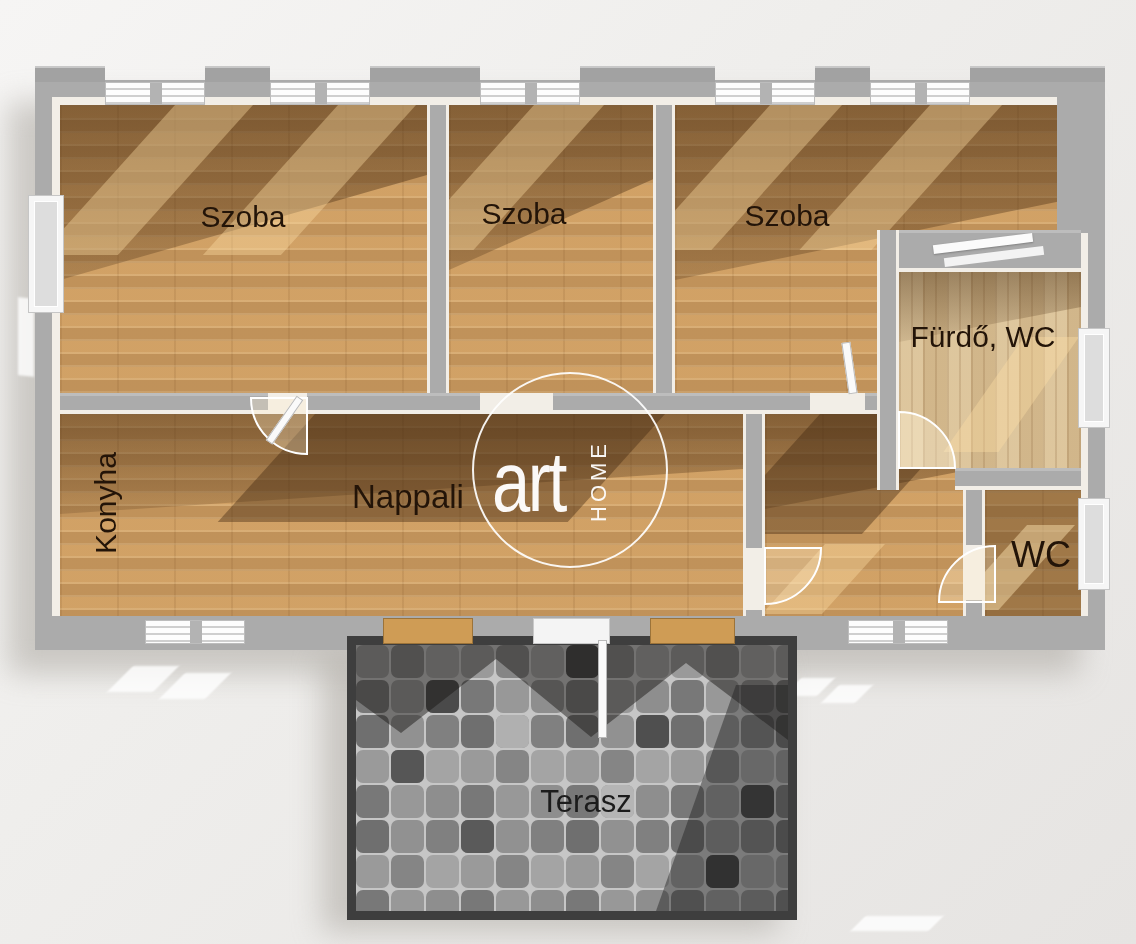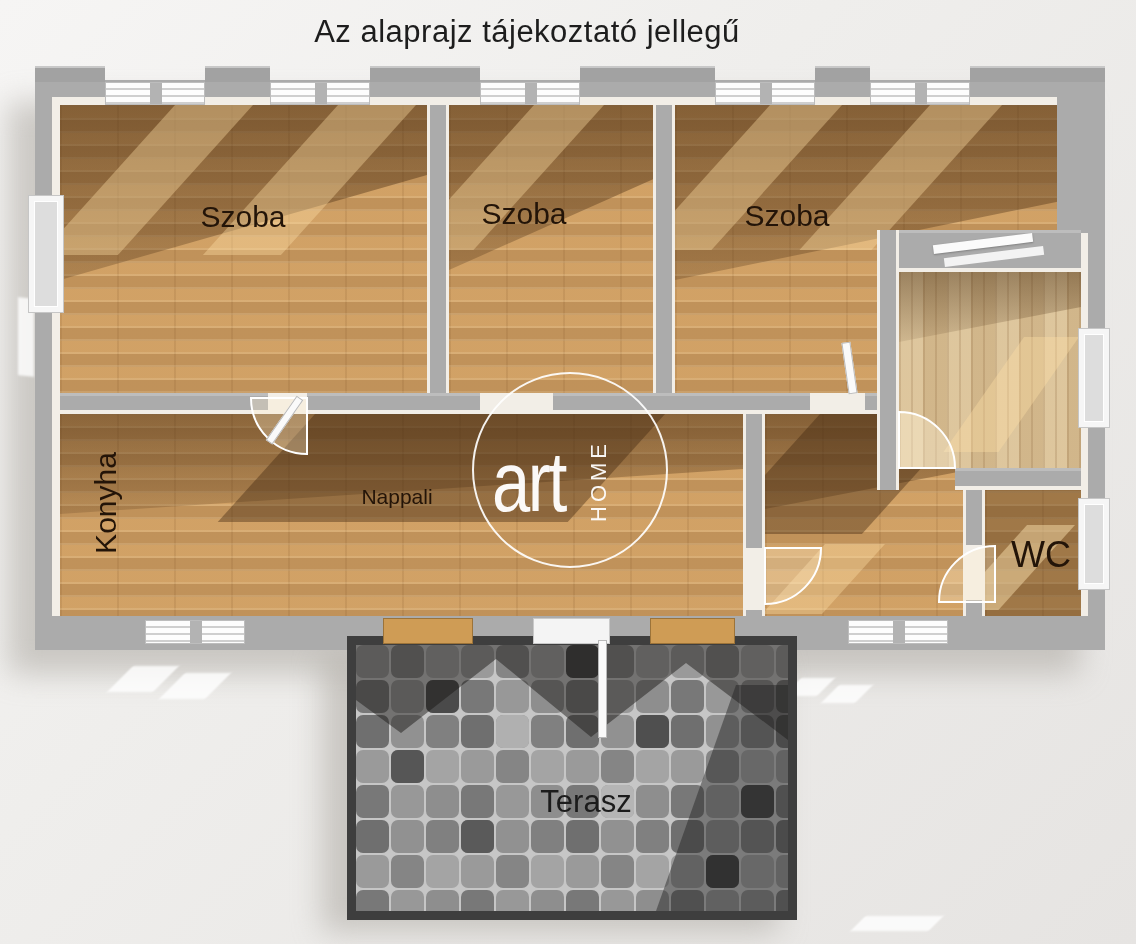--- a/index.html
+++ b/index.html
@@ -50,21 +50,20 @@
   .wm-home{position:absolute;color:rgba(255,255,255,.95);font-size:22px;letter-spacing:4px;
     writing-mode:vertical-rl;transform:rotate(180deg);line-height:1;}
   .castshadow{position:absolute;background:#aaa69f;filter:blur(15px);opacity:.55;}
   .refl{position:absolute;background:rgba(255,255,255,.8);transform:skewX(-45deg);filter:blur(1px);}
 </style>
 </head>
 <body>
 
 <div class="stage">
 
-  <div class="title">Az alaprajz tájekoztató jellegű</div>
 
   <div class="castshadow" style="left:8px;top:102px;width:1072px;height:572px;"></div>
   <div class="castshadow" style="left:322px;top:656px;width:456px;height:276px;"></div>
 
   <div class="refl" style="left:120px;top:666px;width:46px;height:26px;"></div>
   <div class="refl" style="left:172px;top:673px;width:46px;height:26px;"></div>
   <div class="refl" style="left:792px;top:678px;width:34px;height:18px;"></div>
   <div class="refl" style="left:830px;top:685px;width:34px;height:18px;"></div>
   <div class="refl" style="left:18px;top:298px;width:16px;height:78px;transform:skewY(6deg);"></div>
   <div class="refl" style="left:858px;top:916px;width:78px;height:15px;"></div>
@@ -226,21 +225,22 @@
   <svg class="arc" style="left:899px;top:410px;transform:scaleY(-1);" width="58" height="58">
     <path d="M0,0 L56,0 A56,56 0 0 1 0,56 Z" fill="rgba(255,243,215,0.40)" stroke="#ffffff" stroke-width="2"></path>
   </svg>
 
   <div class="leaf" style="left:845px;top:342px;width:9px;height:52px;transform:rotate(-8deg);"></div>
   <div class="leaf" style="left:598px;top:640px;width:9px;height:98px;"></div>
 
   <div class="lbl" style="left:243px;top:217px;font-size:30px;">Szoba</div>
   <div class="lbl" style="left:524px;top:214px;font-size:30px;">Szoba</div>
   <div class="lbl" style="left:787px;top:216px;font-size:30px;">Szoba</div>
+  <div class="lbl" style="left:983px;top:337px;font-size:30px;">Fürdő, WC</div>
   <div class="lbl vert" style="left:106px;top:503px;font-size:30px;">Konyha</div>
-  <div class="lbl" style="left:397px;top:497px;font-size:21px;">Nappali</div>
+  <div class="lbl" style="left:408px;top:497px;font-size:33px;">Nappali</div>
   <div class="lbl" style="left:1041px;top:555px;font-size:36px;">WC</div>
 
   <div class="wm-circle" style="left:472px;top:372px;width:192px;height:192px;"></div>
   <div class="wm-art" style="left:492px;top:438px;">art</div>
   <div class="wm-home" style="left:588px;top:428px;height:94px;">HOME</div>
 
 </div>
 
 </body></html>

